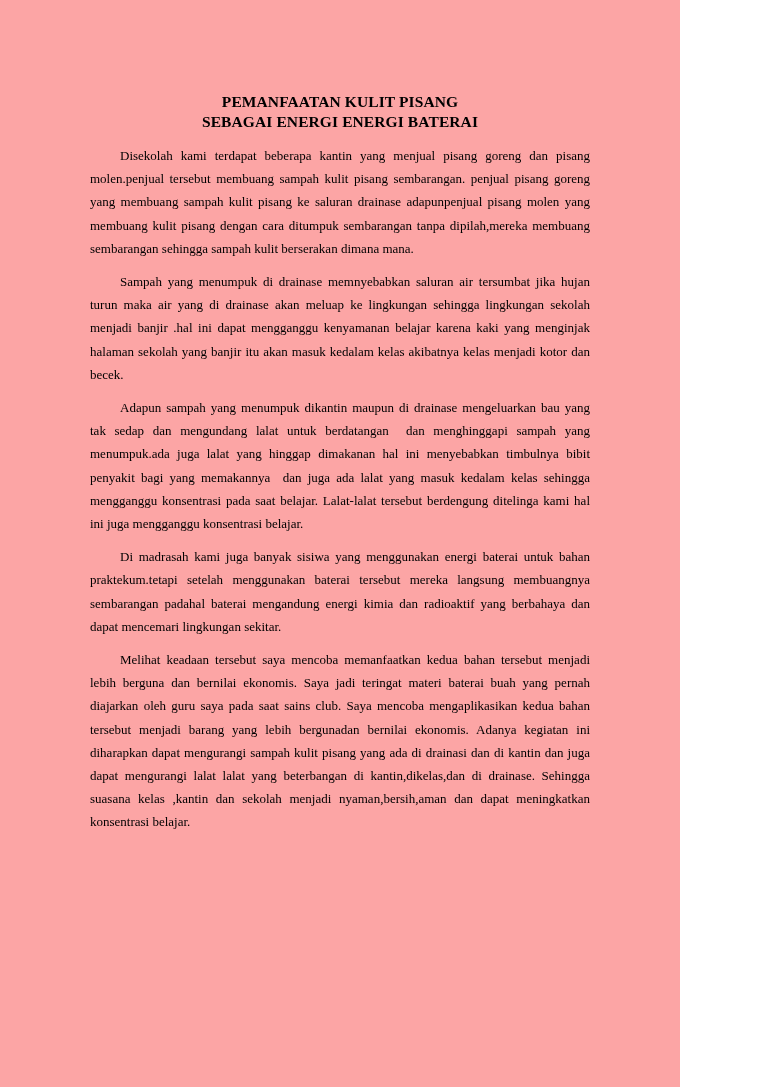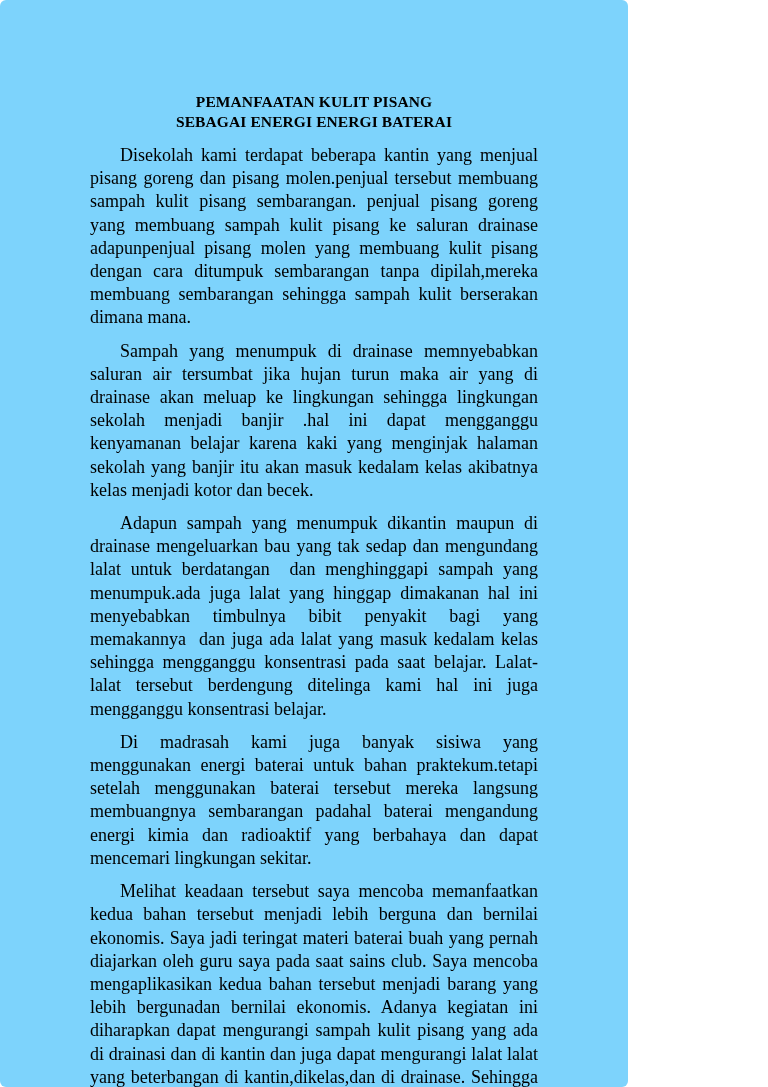--- a/index.html
+++ b/index.html
@@ -10,43 +10,42 @@
   body {
     width: 768px;
     height: 1087px;
     font-family: "Liberation Serif", "DejaVu Serif", serif;
     color: #000000;
     overflow: hidden;
   }
 
   .page {
     position: relative;
-    width: 628px;
+    width: 680px;
     height: 1087px;
-    background: #7dd3fc;
+    background: #fca5a5;
     box-sizing: border-box;
     padding: 92px 90px 0 90px;
-    border-radius: 6px;
   }
 
   .doc-title {
     text-align: center;
     font-weight: bold;
     font-size: 15.5px;
     line-height: 20px;
     letter-spacing: 0.1px;
     margin: 0 0 12px 0;
   }
   .doc-title .title-line {
     display: block;
     white-space: pre;
   }
 
   .body-text {
-    font-size: 18px;
+    font-size: 13px;
     line-height: 23.2px;
     text-align: justify;
     text-justify: inter-word;
     margin: 0;
   }
 
   .para {
     margin: 0 0 10px 0;
     text-indent: 30px;
     white-space: pre-wrap;

